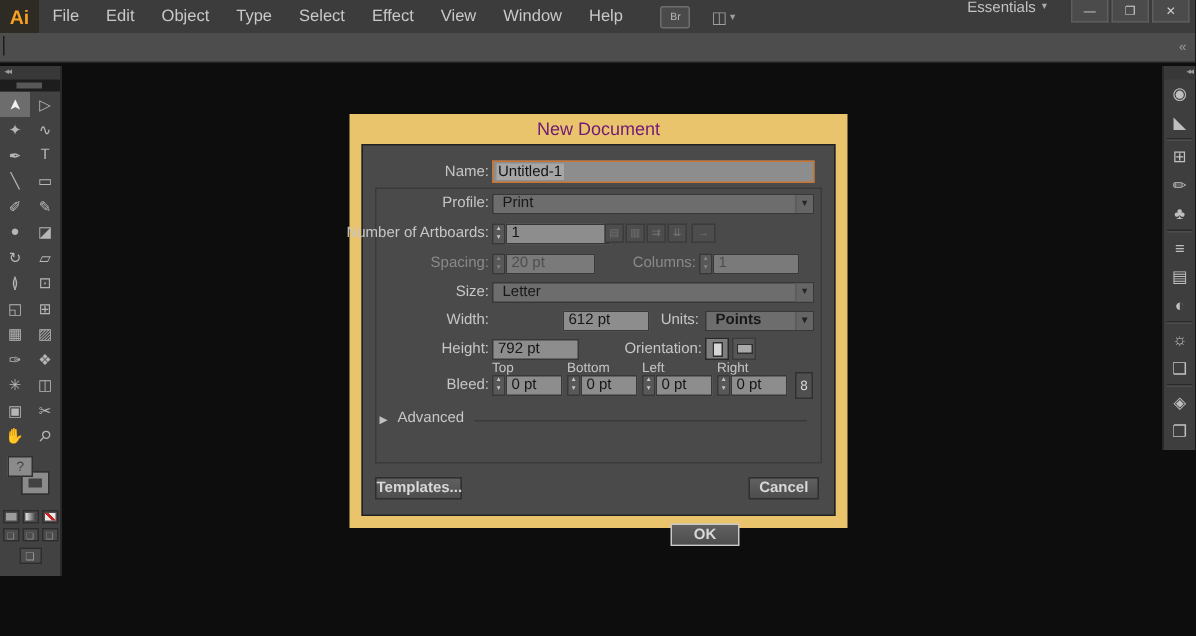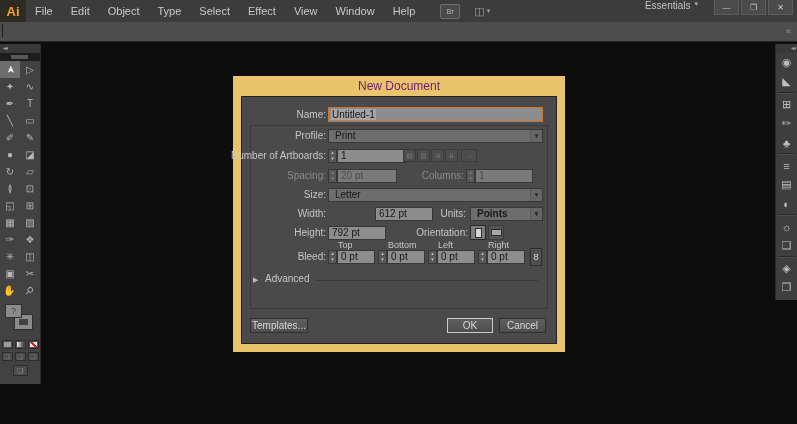--- a/index.html
+++ b/index.html
@@ -77,31 +77,31 @@
 
   .gbtn { position:absolute; top:52px; width:13px; height:13px; background:#4d4d4d; border:1px solid #3b3b3b; color:#757575; font-size:7px; text-align:center; line-height:11px; }
   .gbtn.wide { width:16px; }
 
   .ori { position:absolute; top:128px; width:16px; height:15px; display:flex; align-items:center; justify-content:center; }
   .ori.sel { background:#7e7e7e; border:1px solid #282828; }
   .ori.off { background:#565656; border:1px solid #3b3b3b; }
   .page-p { width:7px; height:10px; background:#d6d6d6; border:1px solid #2e2e2e; }
   .page-l { width:11px; height:7px; background:#a9a9a9; border:1px solid #2e2e2e; }
 
-  .bleed-hd { position:absolute; top:143px; font-size:9px; color:#c6c6c6;margin-left:10px; }
+  .bleed-hd { position:absolute; top:143px; font-size:9px; color:#c6c6c6; }
   .chainbtn { position:absolute; left:288px; top:151px; width:12px; height:18px; background:#4f4f4f; border:1px solid #303030; color:#d8d8d8; font-size:9px; text-align:center; line-height:16px; }
 
   .adv-arrow { position:absolute; left:11px; top:179px; font-size:7px; color:#c0c0c0; }
   .adv-lbl { position:absolute; left:23px; top:176px; font-size:10px; color:#c6c6c6; }
   .adv-line { position:absolute; left:74px; top:183px; width:222px; height:1px; background:#3a3a3a; }
 
   .summary { position:absolute; left:9px; top:196px; width:296px; text-align:center; font-size:10px; color:#c2c2c2; }
 
-  .dbtn { position:absolute; top:221px; height:15px; background:linear-gradient(#606060,#4d4d4d); border:1px solid #2f2f2f; color:#d8d8d8; font-size:10px; text-align:center; line-height:13px; }
-  .dbtn.focus { border:1px solid #c9c9c9; }
+  .dbtn { position:absolute; top:221px; height:15px; background:linear-gradient(#606060,#4d4d4d); border:1px solid #2f2f2f; color:#d8d8d8; font-size:10px; text-align:center; line-height:13px;font-weight:bold; }
+  .dbtn.focus { border:1px solid #c9c9c9;margin-top:31px; }
 </style>
 </head>
 <body>
 
 <div id="app">
 
   <div class="menubar">
     <div class="ai-logo">Ai</div>
     <div class="menu-item">File</div>
     <div class="menu-item">Edit</div>

